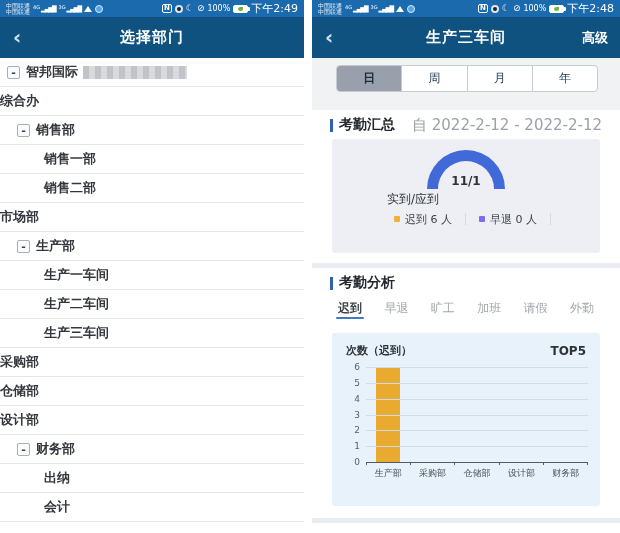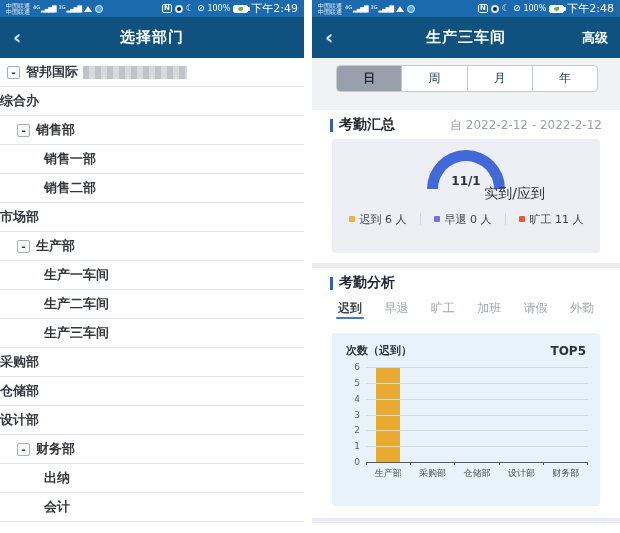--- a/index.html
+++ b/index.html
@@ -46,31 +46,31 @@
   .seg {flex:1;display:flex;align-items:center;justify-content:center;font-size:12px;color:#24405e;border-left:1px solid #c6cad1}
   .seg:first-child{border-left:none}
   .seg.active {background:#99a0ab;color:#1c2b3d;font-weight:bold}
 
   
   .sectionrow {position:absolute;left:0;right:0;height:22px;display:flex;align-items:center}
   .sr1 {top:114px}
   .sr2 {top:272px}
   .sectionbar {width:3px;height:13px;background:#2f63ad;margin-left:18px;margin-right:6px;flex:none}
   .sectiontitle {font-size:14px;font-weight:bold;color:#23282e}
-  .sectiondate {margin-left:auto;margin-right:18px;font-size:12px;color:#9ba1a8}
+  .sectiondate {margin-left:auto;margin-right:18px;font-size:15px;color:#9ba1a8}
 
   .card {position:absolute;left:20px;right:20px;border-radius:3px}
   .card1 {top:139px;height:114px;background:#edeff4}
 
   
   .gaugewrap {position:absolute;left:50%;top:11px;width:78px;height:39px;transform:translateX(-50%)}
   .gauge-ring {position:absolute;left:0;top:0;width:78px;height:39px;border-radius:39px 39px 0 0;background:#4169d8}
   .gauge-hole {position:absolute;left:11px;top:11px;width:56px;height:28px;border-radius:28px 28px 0 0;background:#edeff4}
   .gauge-value {position:absolute;left:-20px;right:-20px;top:24px;text-align:center;font-size:12px;font-weight:bold;color:#2d3238}
-  .gauge-label {position:absolute;left:-40px;right:-40px;top:35px;text-align:right;font-size:14px;color:#2d3238}
+  .gauge-label {position:absolute;left:-40px;right:-40px;top:41px;text-align:left;font-size:12px;color:#2d3238}
 
   .legendrow {position:absolute;left:0;right:0;top:72px;height:16px;display:flex;align-items:center;justify-content:center}
   .legenditem {display:flex;align-items:center;gap:5px;font-size:11px;color:#3a3f45;padding:0 13px;white-space:nowrap}
   .legend-swatch {width:6px;height:6px;border-radius:1px;flex:none}
   .vsep {width:1px;height:12px;background:#d5d8dd;flex:none}
 
   .hdivider {position:absolute;left:0;right:0;height:5px;background:#e9ecf1}
   .hd1 {top:263px}
   .hd2 {top:518px}
 
@@ -256,24 +256,20 @@
         <span class="legenditem">
           <span class="legend-swatch" style="background: rgb(240, 178, 60);"></span>
           <span>迟到 6 人</span>
         </span>
         <span class="vsep"></span>
         <span class="legenditem">
           <span class="legend-swatch" style="background: rgb(123, 110, 240);"></span>
           <span>早退 0 人</span>
         </span>
         <span class="vsep"></span>
-        <span class="legenditem">
-          <span class="legend-swatch" style="background: rgb(239, 90, 51);"></span>
-          <span>旷工 11 人</span>
-        </span>
       </div>
     </div>
 
     <div class="hdivider hd1"></div>
 
     <div class="sectionrow sr2">
       <span class="sectionbar"></span>
       <span class="sectiontitle">考勤分析</span>
     </div>
 

